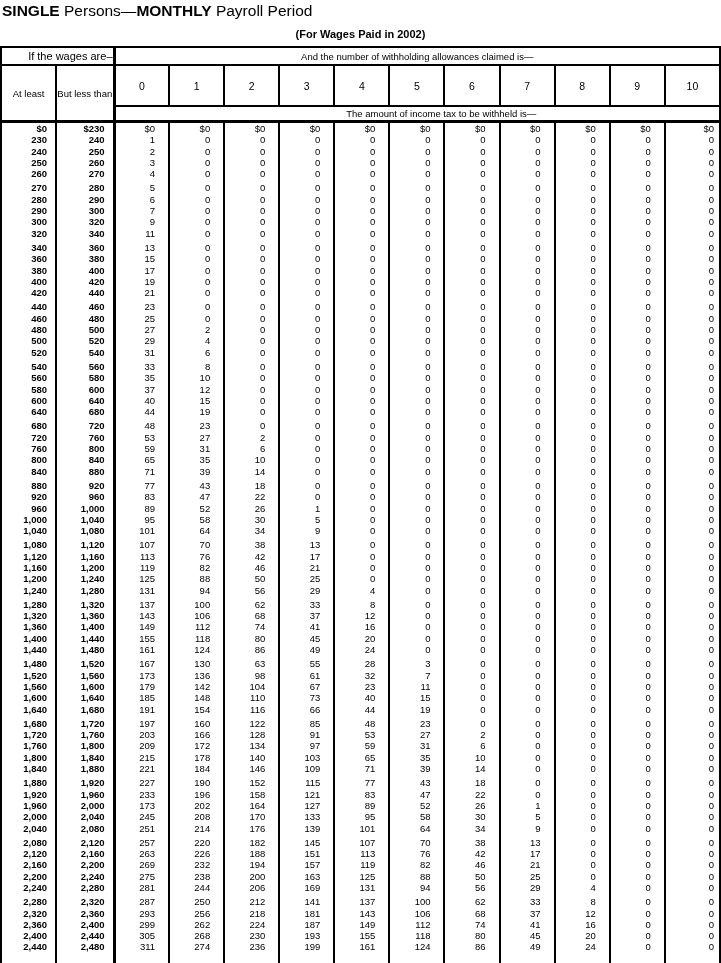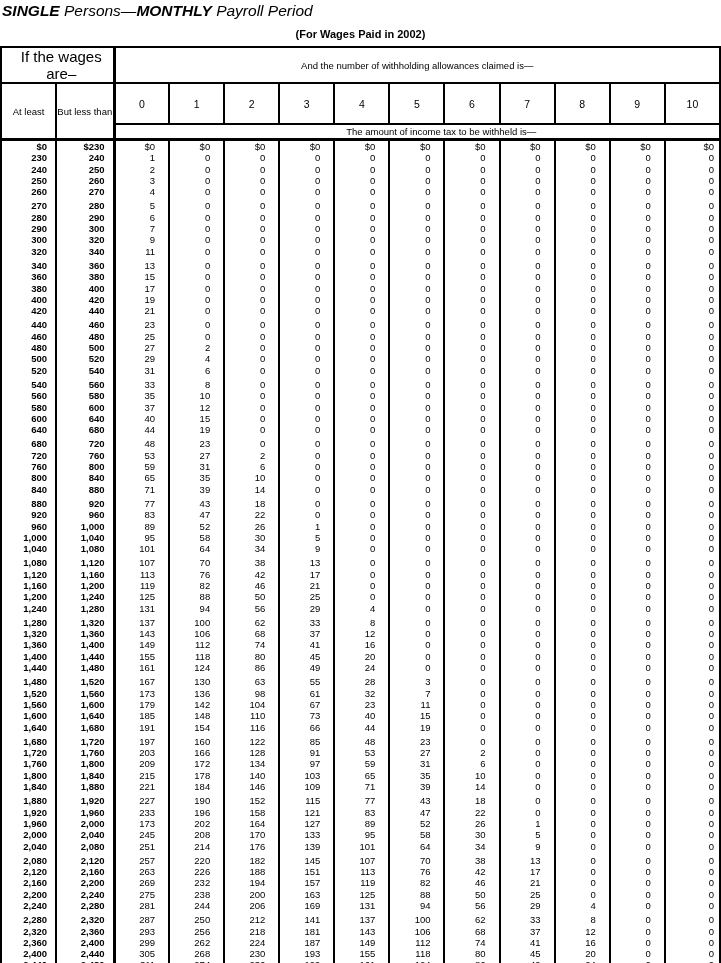--- a/index.html
+++ b/index.html
@@ -2,40 +2,40 @@
 <html><head>
 <meta charset="utf-8">
 <style>
   html,body{margin:0;padding:0;}
   body{
     width:721px;height:963px;overflow:hidden;background:#fff;color:#000;
     font-family:"Liberation Sans","DejaVu Sans",sans-serif;
     position:relative;
   }
   .page-title{
-    font-size:15.5px;line-height:19px;margin:1px 0 0 2px;white-space:nowrap;font-style:italic;
+    font-size:15.5px;line-height:19px;margin:1px 0 0 2px;white-space:nowrap;
   }
   .page-title .bold{font-weight:bold;}
   .page-subtitle{
     text-align:center;font-weight:bold;font-size:11px;line-height:13px;margin-top:8px;
   }
   table.t{
     border-collapse:collapse;table-layout:fixed;width:721px;margin-top:5px;
     border-left:2px solid #000;border-top:2px solid #000;border-right:2px solid #000;
   }
   .t th{font-weight:normal;padding:0;}
   .t td{padding:0;}
   col.c-atleast{width:55px;}
   col.c-butless{width:58px;}
   
   .bl2{border-left:2px solid #000;}
   .bl3{border-left:3px solid #000;}
   
   th.wages-hdr{
-    font-size:15px;text-align:center;padding-left:8px;height:16px;
+    font-size:11px;text-align:right;padding-left:8px;height:16px;
     border-bottom:2px solid #000;
   }
   th.allow-hdr{
     font-size:9.5px;text-align:center;height:16px;
     border-bottom:2px solid #000;
   }
   th.rs{
     font-size:9.5px;text-align:center;vertical-align:middle;
     border-bottom:3px solid #000;
     margin-left:39px;

